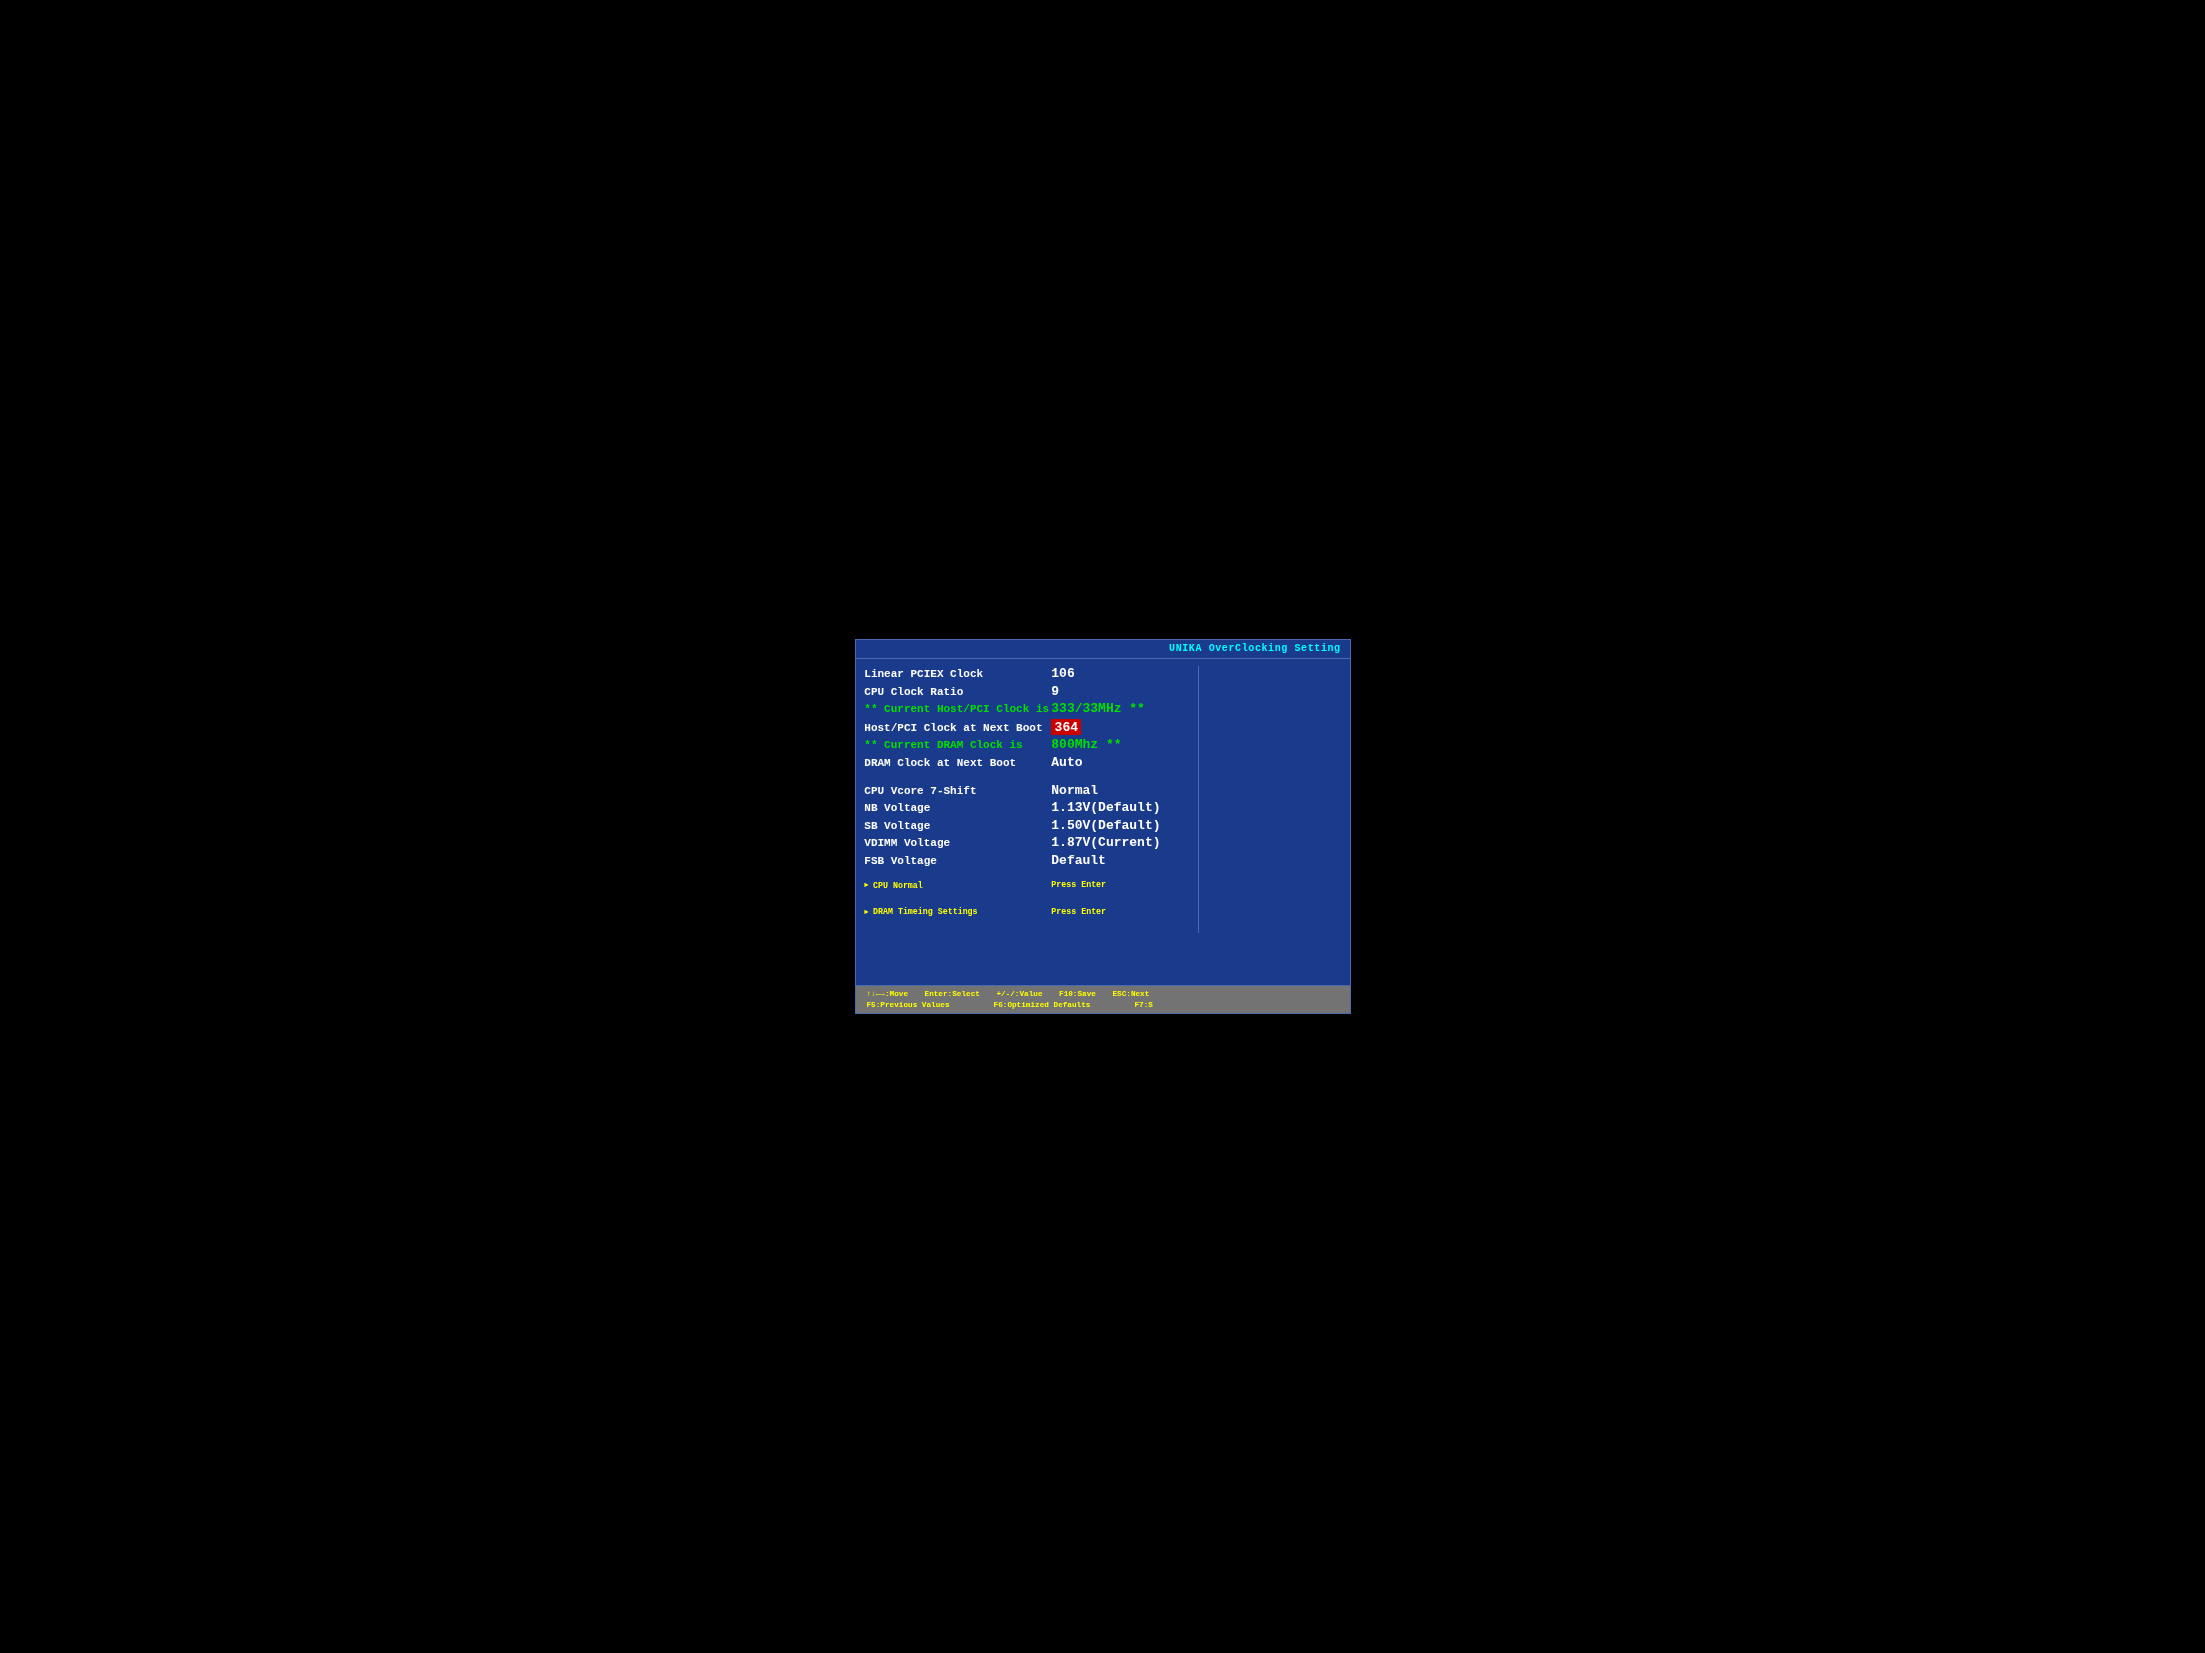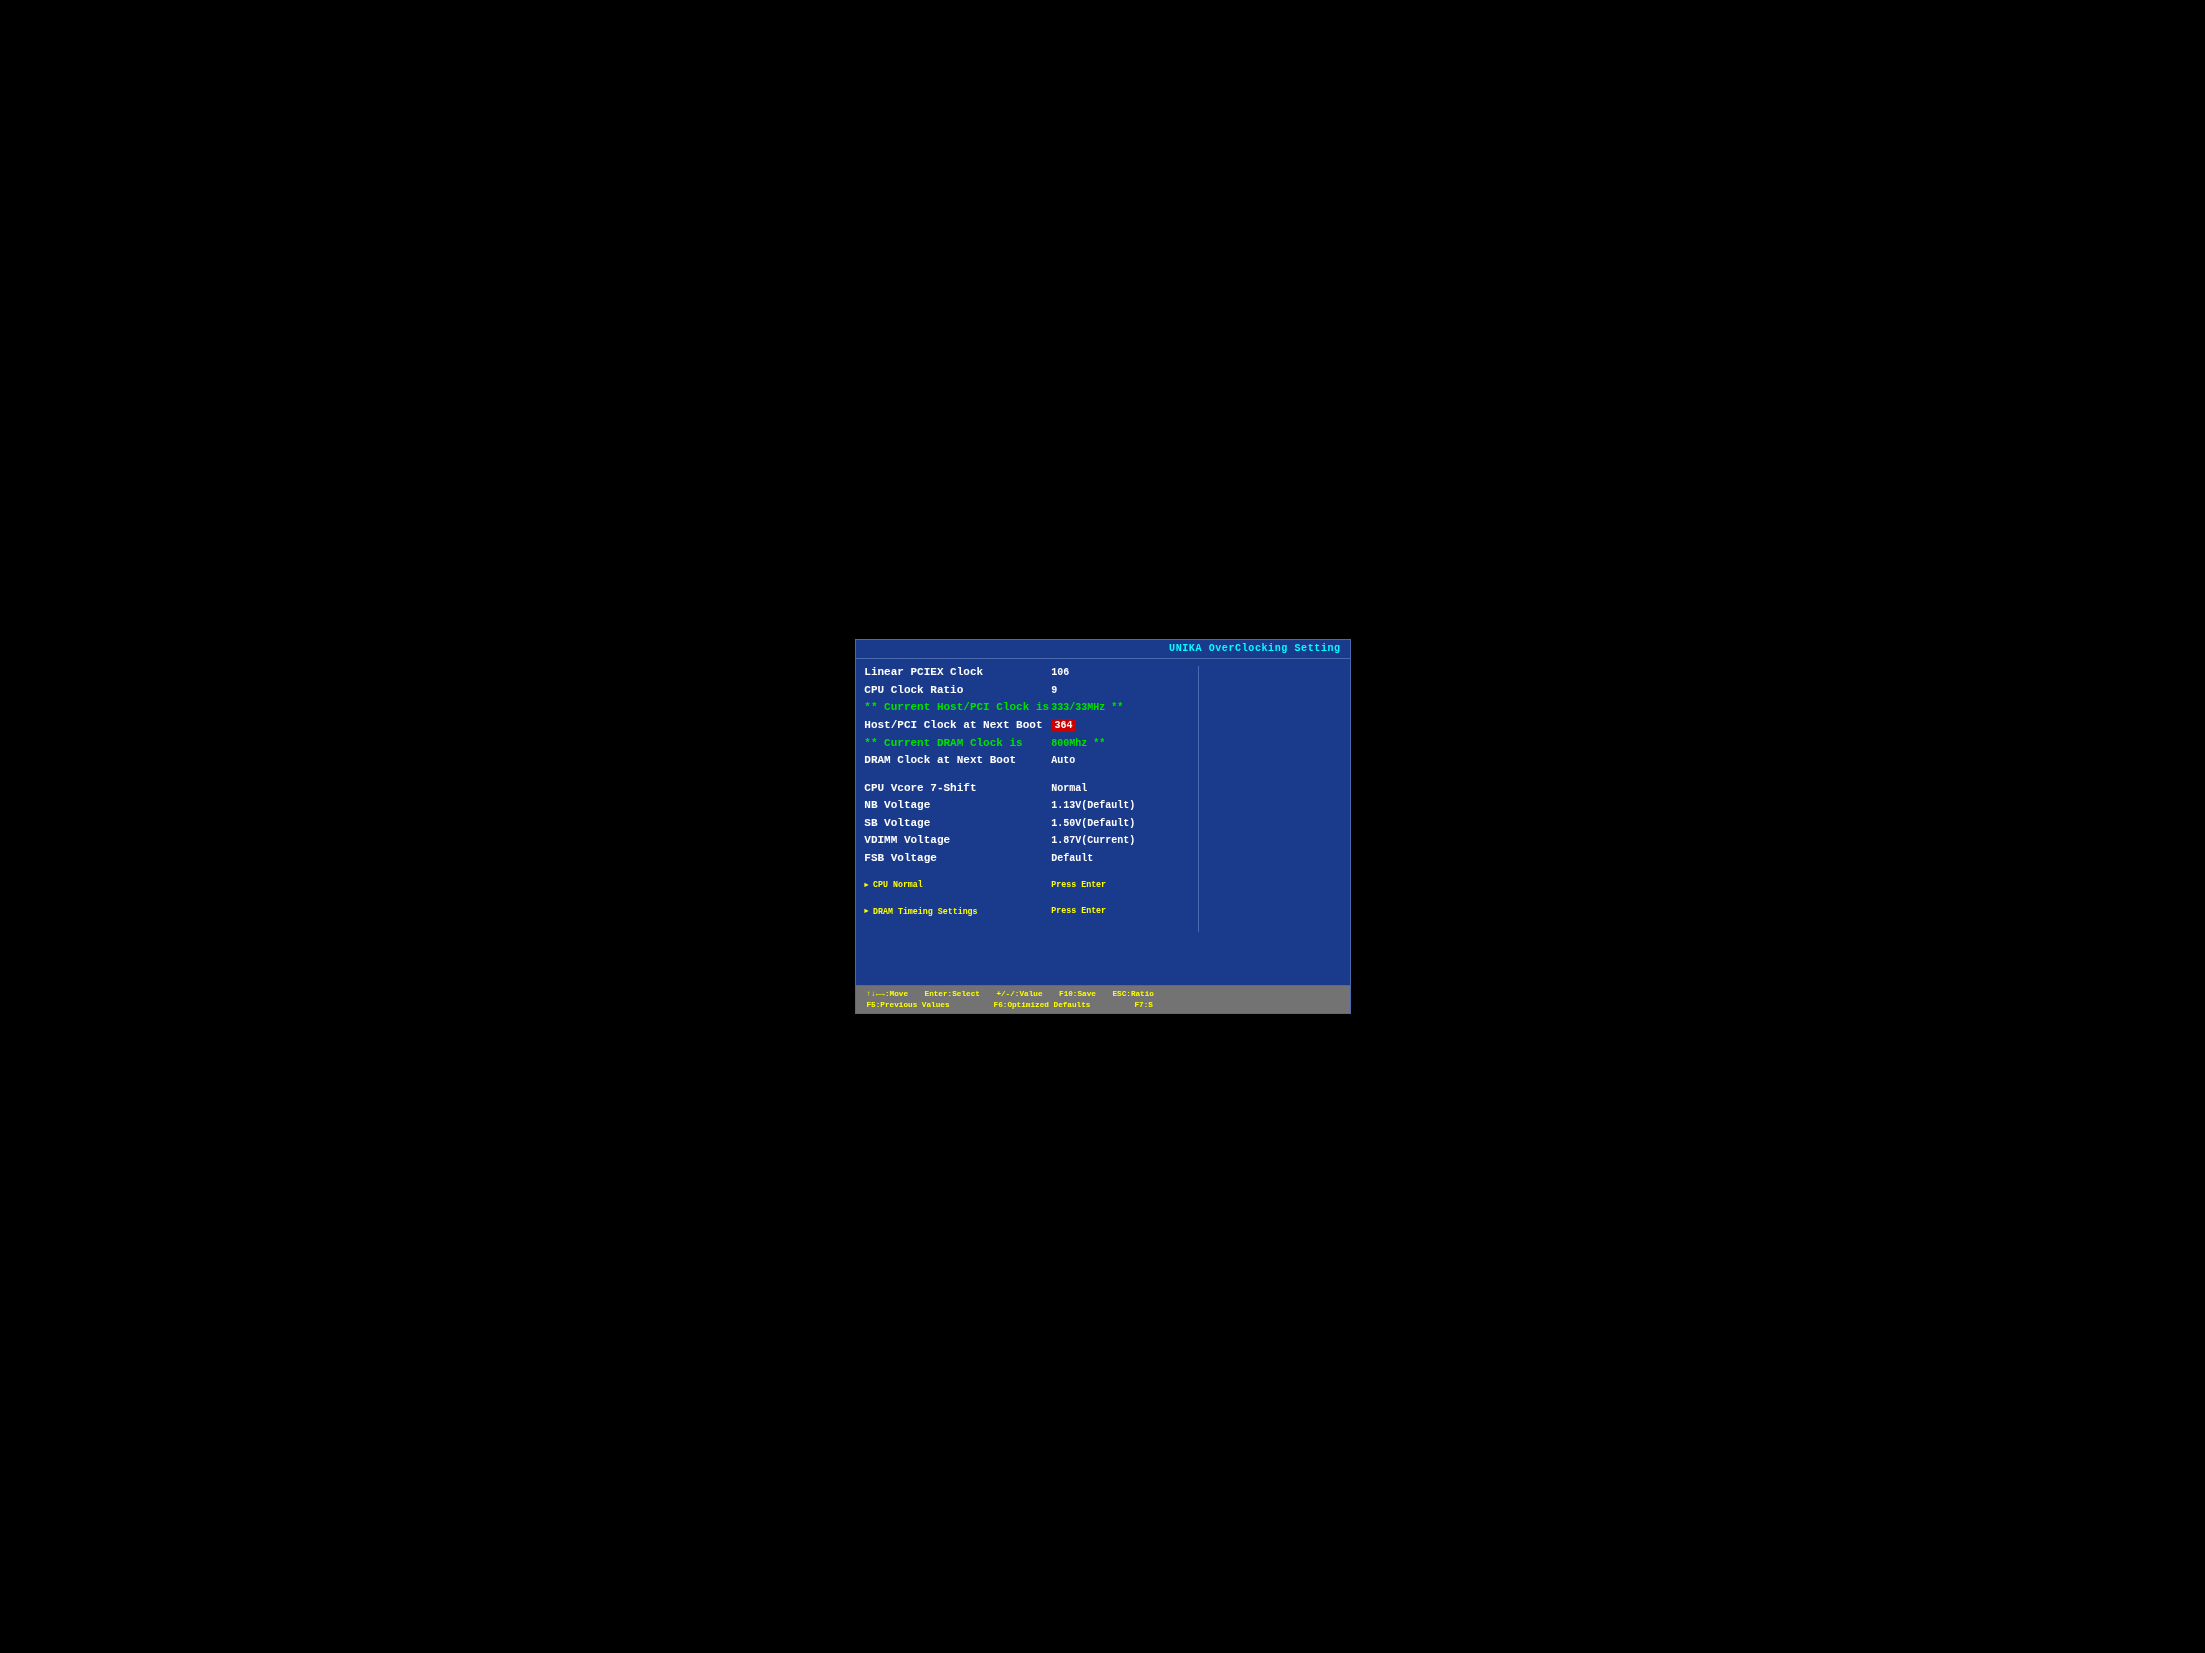--- a/index.html
+++ b/index.html
@@ -73,21 +73,21 @@
       min-width: 187px;
       font-family: 'Courier New', Courier, monospace;
     }
 
     .menu-label.green {
       color: #00e000;
     }
 
     .menu-value {
       color: #ffffff;
-      font-size: 10px;
+      font-size: 13px;
       font-weight: bold;
       font-family: 'Courier New', Courier, monospace;
     }
 
     .menu-value.green {
       color: #00e000;
     }
 
     .menu-value.highlighted {
       background-color: #cc0000;
@@ -254,21 +254,21 @@
       </div>
     </div>
   </div>
 
   <div class="footer">
     <div class="footer-row">
       <span class="footer-key">↑↓←→:Move</span>
       <span class="footer-key">Enter:Select</span>
       <span class="footer-key">+/-/:Value</span>
       <span class="footer-key">F10:Save</span>
-      <span class="footer-key">ESC:Ratio</span>
+      <span class="footer-key">ESC:Next</span>
     </div>
     <div class="footer-row" style="margin-top:2.2px;gap:44px;">
       <span class="footer-key">F5:Previous Values</span>
       <span class="footer-key">F6:Optimized Defaults</span>
       <span class="footer-key">F7:S</span>
     </div>
   </div>
 </div>
 
 

